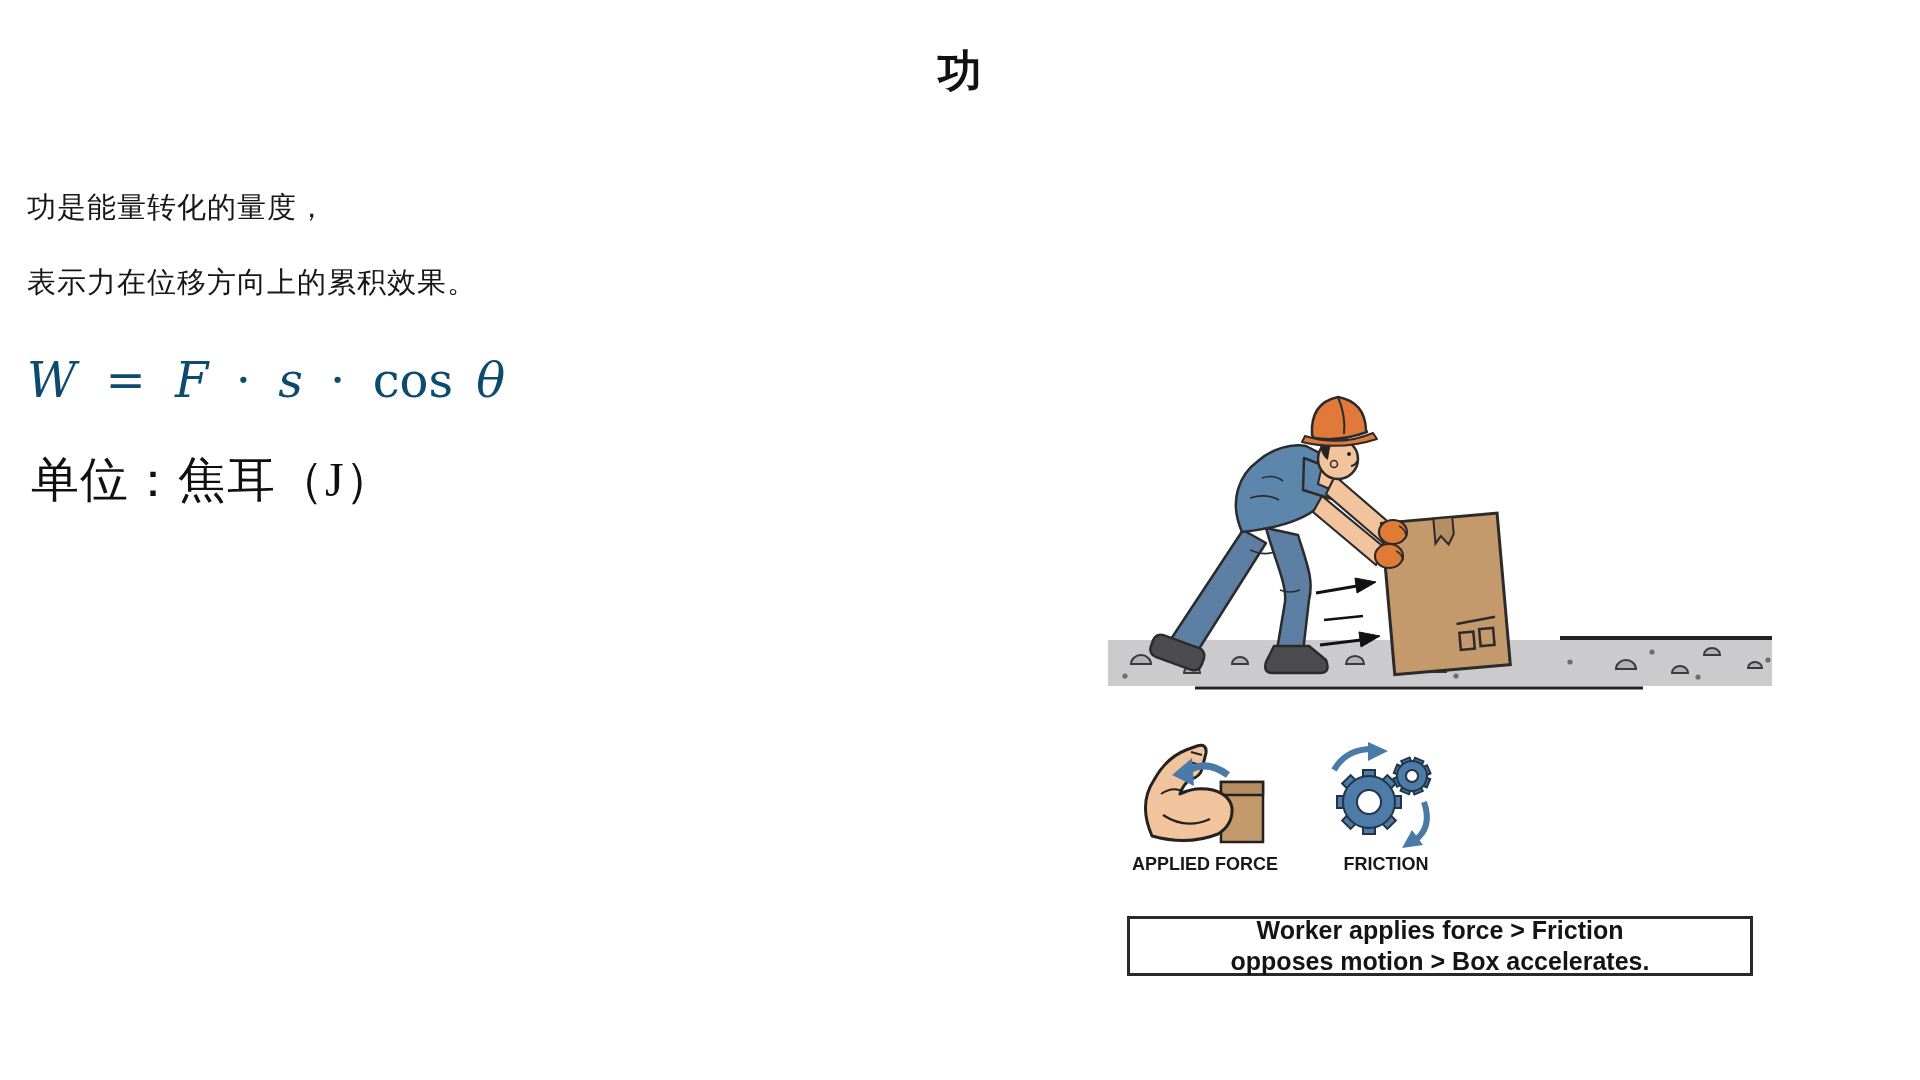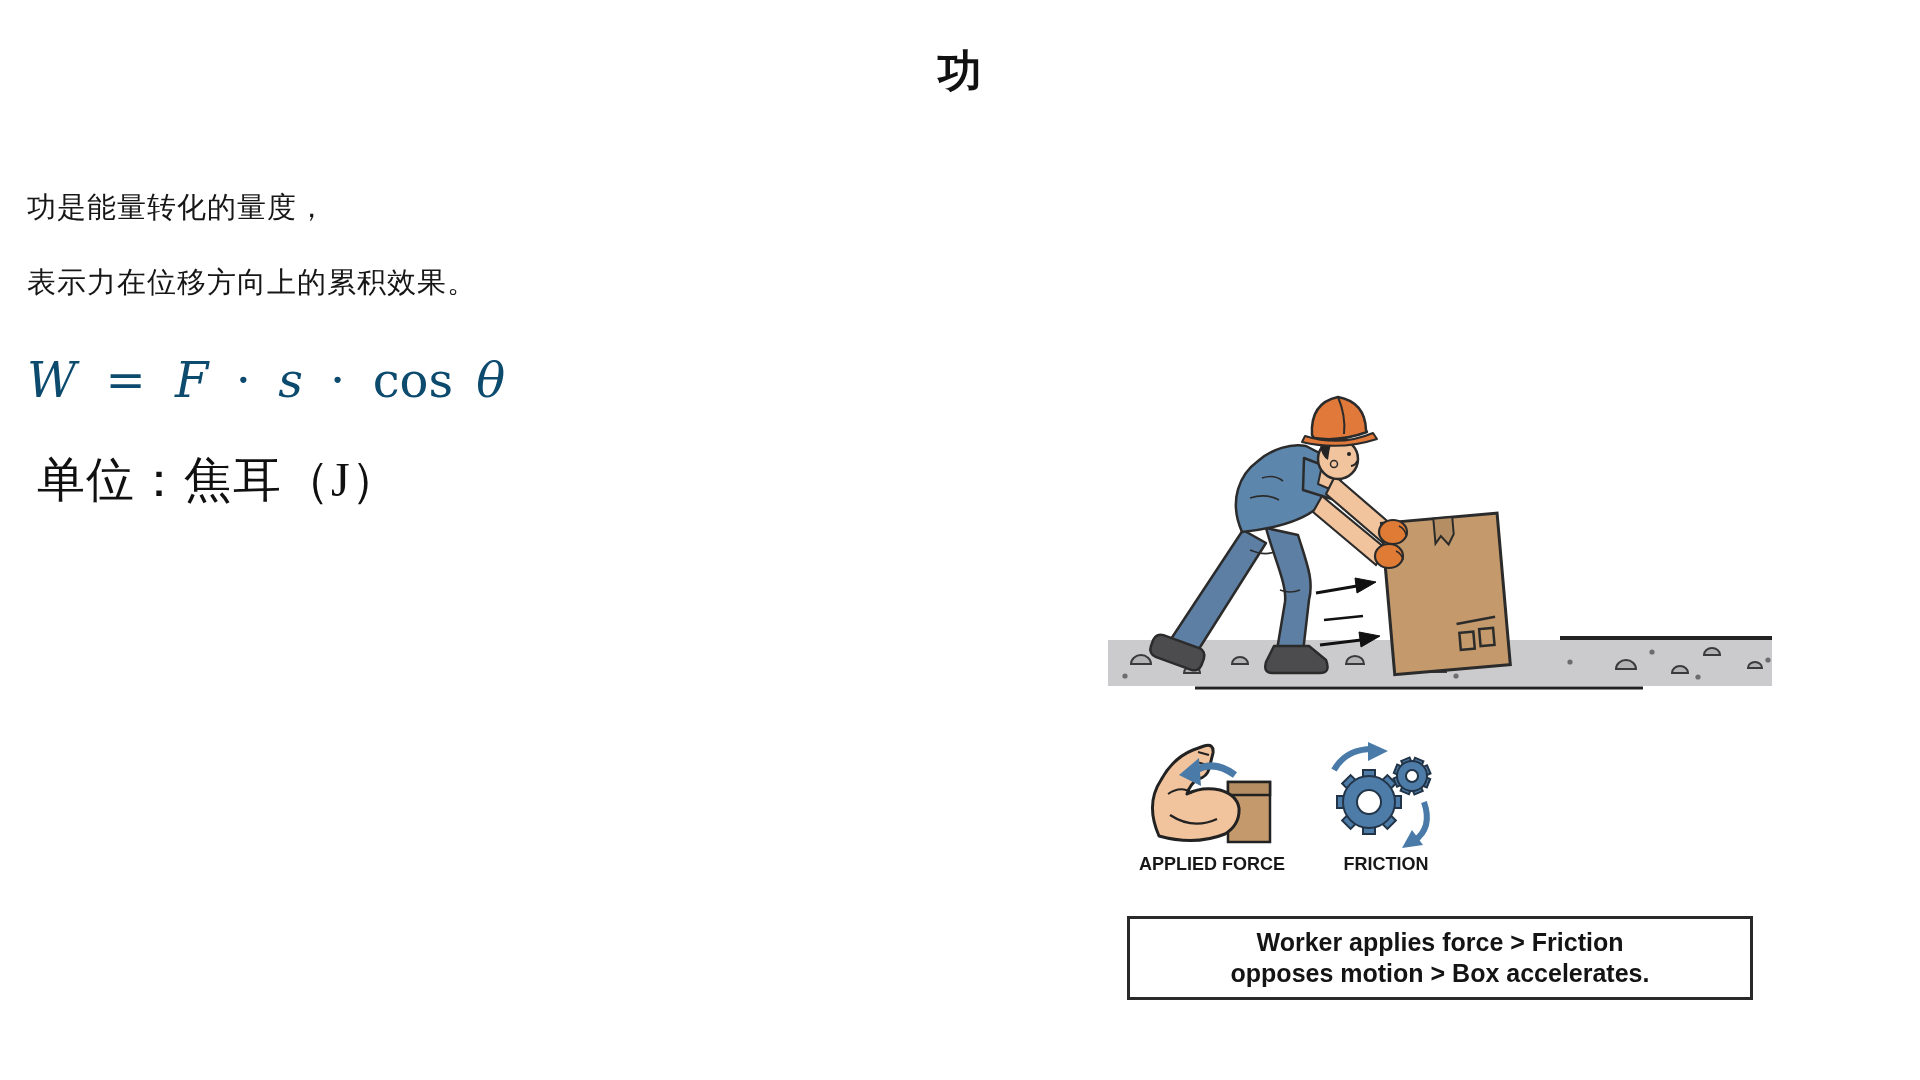--- a/index.html
+++ b/index.html
@@ -24,42 +24,42 @@
     position:absolute; left:27px; top:352px;
     font-family:"DejaVu Serif","Liberation Serif",serif;
     font-size:48px; color:#0c4a6e; white-space:nowrap;
   }
   .formula .it { font-style:italic; }
   .formula .op { margin:0 14px; }
   .formula .dot { margin:0 12px; }
   .formula .fn { margin-right:8px; }
 
   .units-line {
-    position:absolute; left:37px; top:448px;
+    position:absolute; left:31px; top:448px;
     font-family:"Liberation Serif","DejaVu Serif",serif;
     font-size:48px; color:#101010; white-space:nowrap; letter-spacing:1px;
   }
 
   
   .illus { position:absolute; left:1100px; top:300px; width:700px; height:700px; }
   .illus-title {
     position:absolute; left:0; top:6px; width:700px; text-align:center;
     font-size:57px; font-weight:bold; color:#151515; letter-spacing:0px; white-space:nowrap;
   }
   .scene { position:absolute; left:0; top:80px; width:700px; height:340px; }
 
   .icon-block { position:absolute; text-align:center; }
   .icon-block svg { display:block; margin:0 auto; }
   .icon-label { font-size:18px; font-weight:bold; color:#181818; margin-top:4px; white-space:nowrap; }
-  .icon-applied { left:32px;  top:442px; width:136px;margin-left:7px; }
+  .icon-applied { left:32px;  top:442px; width:136px; }
   .icon-friction{ left:218px; top:442px; width:136px;text-align:center; }
   .icon-accel   { left:396px; top:448px; width:140px; }
 
   .caption-box {
-    position:absolute; left:27px; top:616px; width:626px; height:84px;
+    position:absolute; left:27px; top:616px; width:626px; height:60px;
     background:#fff; border:3px solid #2a2a2a;
     display:flex; flex-direction:column; justify-content:center; align-items:center;
   }
   .caption-box .cap-line { font-size:25px; font-weight:bold; color:#141414; line-height:31px; white-space:nowrap; }
 </style>
 </head>
 <body>
 
 <div class="page">
 

